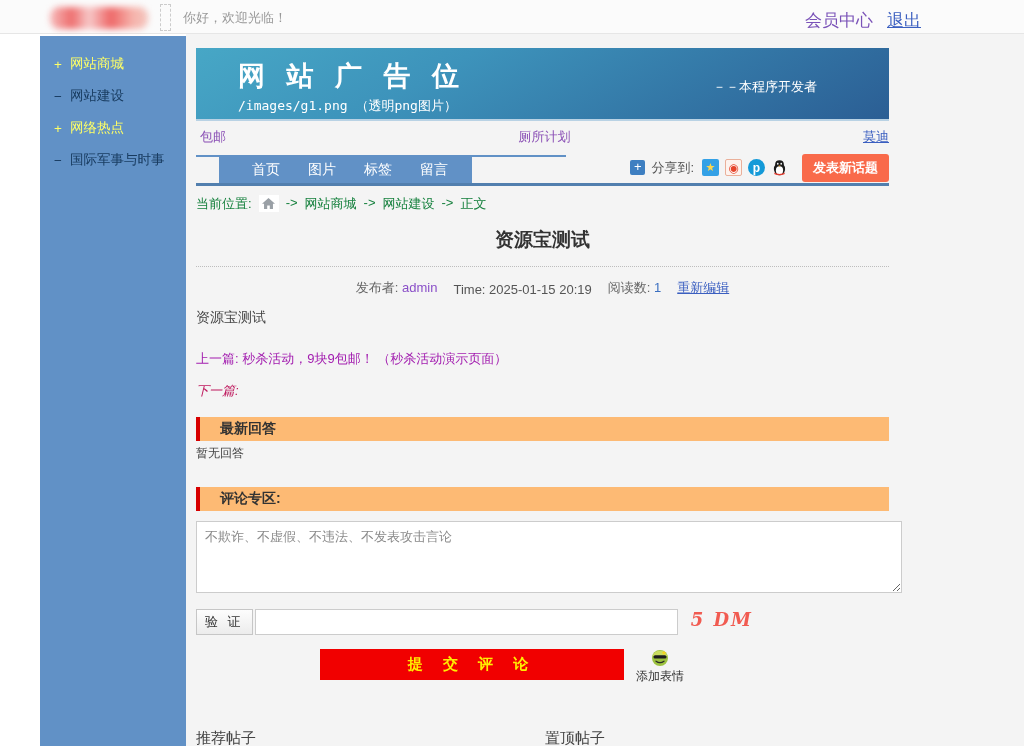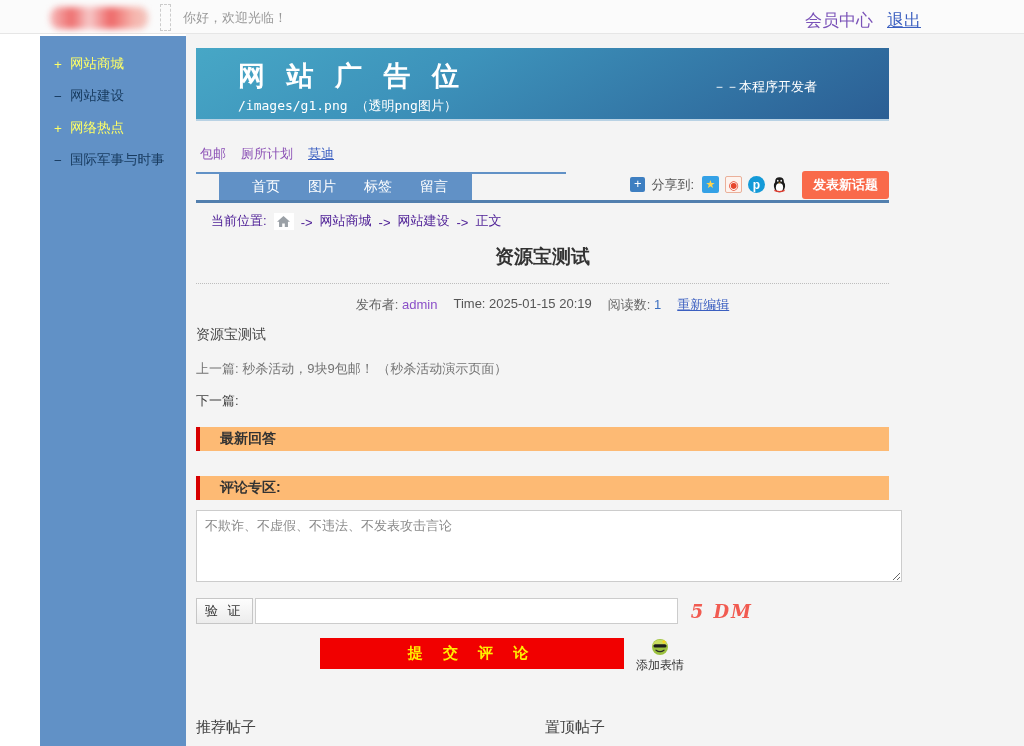--- a/index.html
+++ b/index.html
@@ -33,21 +33,21 @@
   .banner { height:73px; display:flex; color:#fff;
     background:linear-gradient(150deg,#47a7c6 0%,#3d93bb 35%,#2b5e94 100%);
     border-bottom:2px solid #b9d2e4; }
   .banner-left { width:315px; padding:10px 0 0 42px; }
   .banner-title { font-size:27px; font-weight:bold; letter-spacing:7px; }
   .banner-sub { font-size:13px; margin-top:3px; font-family:"DejaVu Sans Mono",monospace; letter-spacing:0px; }
   .banner-right { flex:1; padding:22px 24px 0 0; font-size:13px; }
   .banner-ad2 { text-align:right; padding-right:48px; margin-top:8px; }
 
   
-  .tags { margin-top:24px; display:flex; gap:15px; font-size:13px; padding-left:4px; }
+  .tags { margin-top:7px; display:flex; gap:15px; font-size:13px; padding-left:4px;justify-content:space-between; }
   .tag-visited { color:#8a4fb5; text-decoration:none; cursor:pointer; }
   .tag-active { color:#3b5fc0; text-decoration:underline; cursor:pointer; }
 
   
   .navrow { margin-top:9px; display:flex; align-items:stretch; height:31px; border-bottom:3px solid #527fae; }
   .tabs-wrap { width:370px; border-top:2px solid #6191c6;padding-left:23px; }
   .tabs { width:253px; height:100%; background:#6191c6; display:flex; align-items:center;
     gap:28px; padding-left:33px; }
   .tab { color:#fff; font-size:14px; cursor:pointer; }
   .share-area { flex:1; display:flex; align-items:center; justify-content:flex-end; gap:6px; padding-bottom:3px; }
@@ -56,48 +56,48 @@
   .share-label { font-size:13px; color:#555; margin-right:2px; }
   .sicon { width:17px; height:17px; border-radius:2px; display:flex; align-items:center; justify-content:center;
     cursor:pointer; font-size:11px; }
   .sicon.qzone { background:#34a1e6; color:#ffd54d; }
   .sicon.weibo { background:#fdf3ee; border:1px solid #eab09a; color:#e6452c; font-size:12px; }
   .sicon.tencent { background:#149ad8; border-radius:50%; color:#fff; font-weight:bold; font-size:12px; }
   .btn-newtopic { margin-left:8px; background:#f96a4a; border:none; border-radius:3px; color:#fff;
     font-size:13px; font-weight:bold; padding:5px 11px; cursor:pointer; }
 
   
-  .breadcrumb { margin-top:9px; display:flex; align-items:flex-end; gap:7px; font-size:13px; color:#4c1d95;margin-left:15px; }
+  .breadcrumb { margin-top:9px; display:flex; align-items:flex-start; gap:7px; font-size:13px; color:#15803d; }
   .home-tile { width:20px; height:17px; background:#fff; display:flex; align-items:center; justify-content:center; cursor:pointer; }
 
   
   .art-title { margin-top:14px; text-align:center; font-size:19px; font-weight:bold; color:#333; }
   .dotted { margin-top:13px; border-top:1px dotted #bdbdbd; }
-  .meta { margin-top:12px; display:flex; justify-content:center; gap:16px; font-size:13px; color:#666; }
+  .meta { margin-top:12px; display:flex; justify-content:center; gap:16px; font-size:13px; color:#666;align-items:flex-end; }
   .meta .pub a { color:#8a4fc8; text-decoration:none; cursor:pointer; }
   .meta .time { color:#555; }
   .meta .views b { font-weight:normal; color:#3b6fc0; }
   .meta .edit { color:#3b5fc0; text-decoration:underline; cursor:pointer; }
   .art-body { margin-top:12px; font-size:14px; color:#444; }
   .urlbox { margin-top:8px; background:#fff; height:28px; line-height:28px; padding-left:8px;
     font-size:13px; color:#555; }
-  .prevlink { margin-top:16px; font-size:13px; color:#737373; cursor:pointer; }
-  .nextlink { margin-top:14px; font-size:13px; color:#404040; }
+  .prevlink { margin-top:23px; font-size:13px; color:#a21caf; cursor:pointer; }
+  .nextlink { margin-top:14px; font-size:13px; color:#be185d;font-style:italic; }
 
   
   .sec-head { margin-top:17px; background:#fdba74; height:24px; display:flex; align-items:center;
     border-left:4px solid #d70000; padding-left:20px; font-size:14px; font-weight:bold; color:#333; }
   .noreply { margin-top:4px; font-size:12px; color:#444; }
   .sec-head.second { margin-top:25px; }
 
   
   .comment-box { margin-top:10px; width:706px; height:72px; border:1px solid #ccc; padding:6px 8px;
     font-size:13px; color:#444; font-family:"Liberation Sans",sans-serif; resize:both; background:#fff; }
   .comment-box::placeholder { color:#8a8a8a; }
-  .captcha-row { margin-top:12px; display:flex; align-items:center; }
+  .captcha-row { margin-top:12px; display:flex; }
   .captcha-label { border:1px solid #c6c6c6; background:linear-gradient(#fdfdfd,#ececec);
     font-size:13px; color:#333; height:26px; line-height:24px; padding:0 8px; letter-spacing:3px; }
   .captcha-input { width:423px; height:26px; border:1px solid #ccc; margin-left:2px; padding:0 6px;
     font-size:13px; background:#fff; }
   .captcha-code { margin-left:13px; color:#f15b51; font-family:"DejaVu Serif",serif;
     font-style:italic; font-weight:bold; font-size:18px; letter-spacing:2px; }
   .submit-row { margin-top:14px; display:flex; align-items:flex-start; }
   .submit-btn { margin-left:124px; width:304px; height:31px; background:#f10000; border:none;
     color:#ffef00; font-size:15px; font-weight:bold; letter-spacing:8px; cursor:pointer; }
   .emoji-wrap { margin-left:12px; text-align:center; font-size:12px; color:#333; cursor:pointer; line-height:13px; }
@@ -232,20 +232,21 @@
       <div class="prevlink">
         <span>上一篇:</span>
         <span>秒杀活动，9块9包邮！ （秒杀活动演示页面）</span>
       </div>
       <div class="nextlink">
         <span>下一篇:</span>
       </div>
 
       
       <div class="sec-head">最新回答</div>
+      <div class="noreply">暂无回答</div>
 
       
       <div class="sec-head second">评论专区:</div>
 
       <textarea class="comment-box" placeholder="不欺诈、不虚假、不违法、不发表攻击言论" style=""></textarea>
 
       <div class="captcha-row">
         <span class="captcha-label">验 证</span>
         <input class="captcha-input" value="" style="">
         <span class="captcha-code">5 DM</span>

